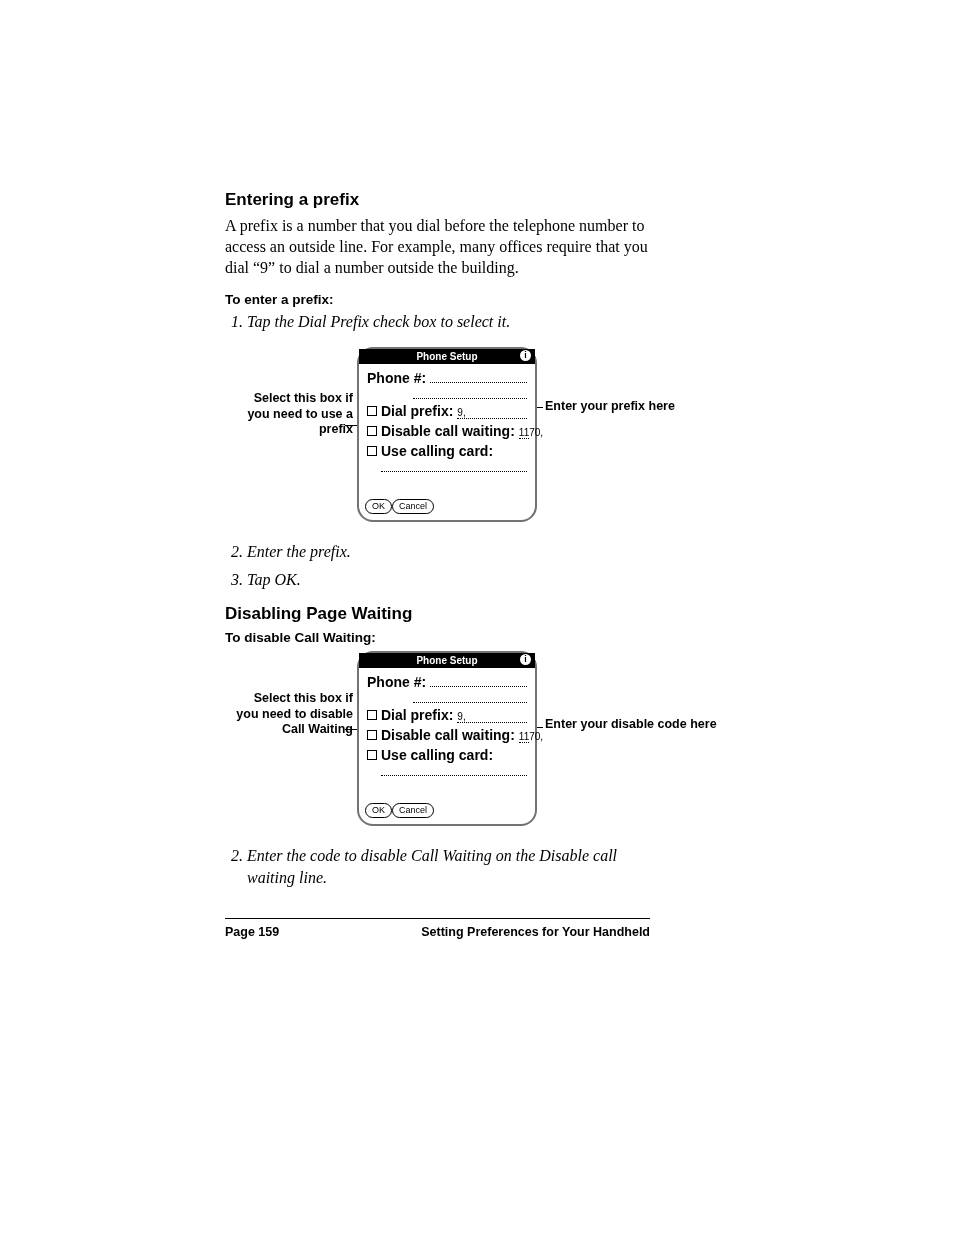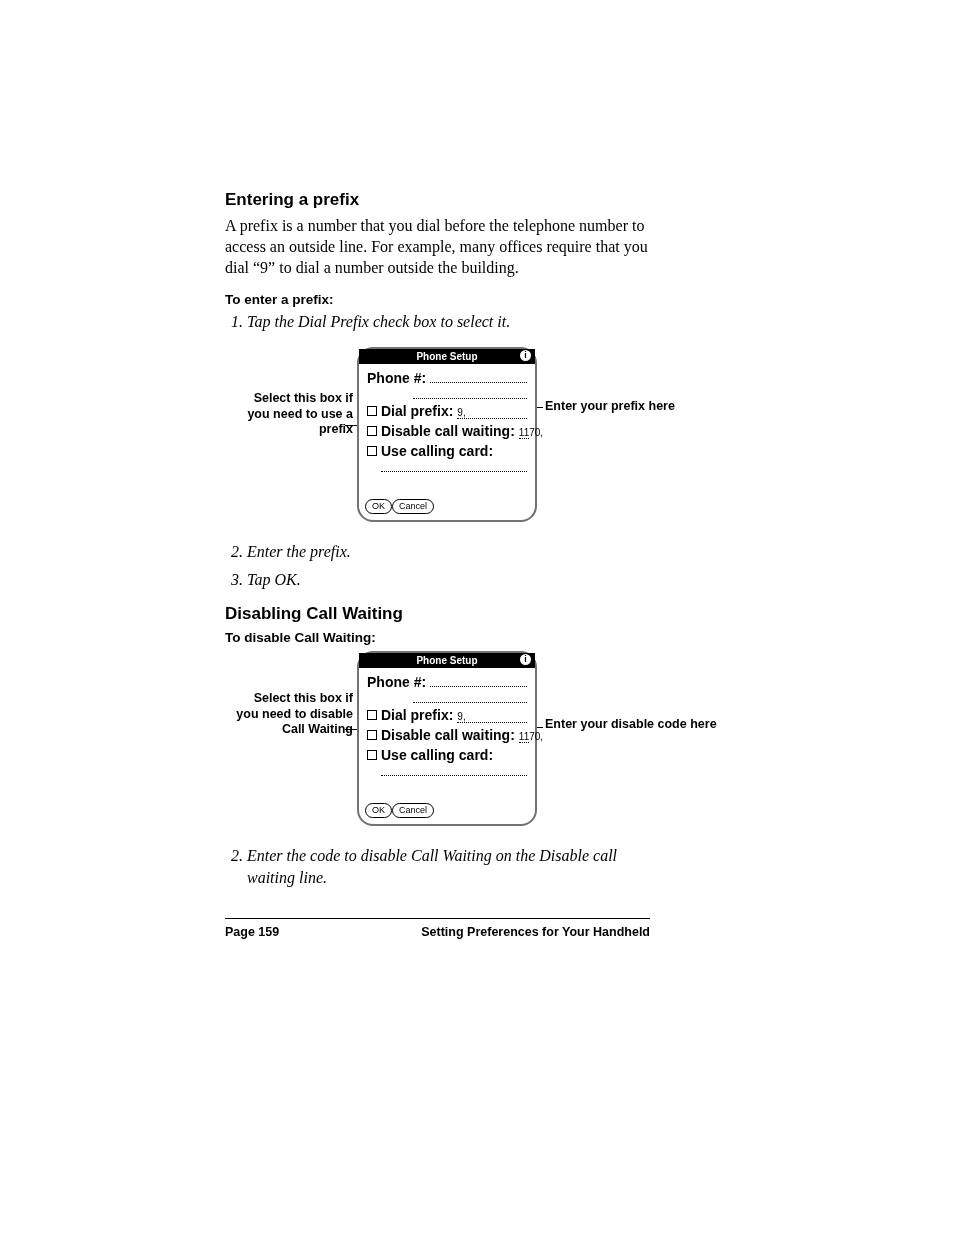--- a/index.html
+++ b/index.html
@@ -200,21 +200,21 @@
         <span class="dlg-btn">Cancel</span>
       </div>
     </div>
   </div>
 
   <ol class="steps" start="2">
     <li>Enter the prefix.</li>
     <li>Tap OK.</li>
   </ol>
 
-  <h2 class="section">Disabling Call Waiting</h2>
+  <h2 class="section">Disabling Page Waiting</h2>
   <div class="subhead">To disable Call Waiting:</div>
 
   <div class="figure">
     <div class="callout-left" style="top:40px;">Select this box if you need to disable Call Waiting</div>
     <div class="leader" style="top:78px; left:100px; width:22px;"></div>
     <div class="callout-right" style="top:66px;">Enter your disable code here</div>
     <div class="leader" style="top:76px; left:282px; width:16px;"></div>
 
     <div class="dialog">
       <div class="dlg-title">

